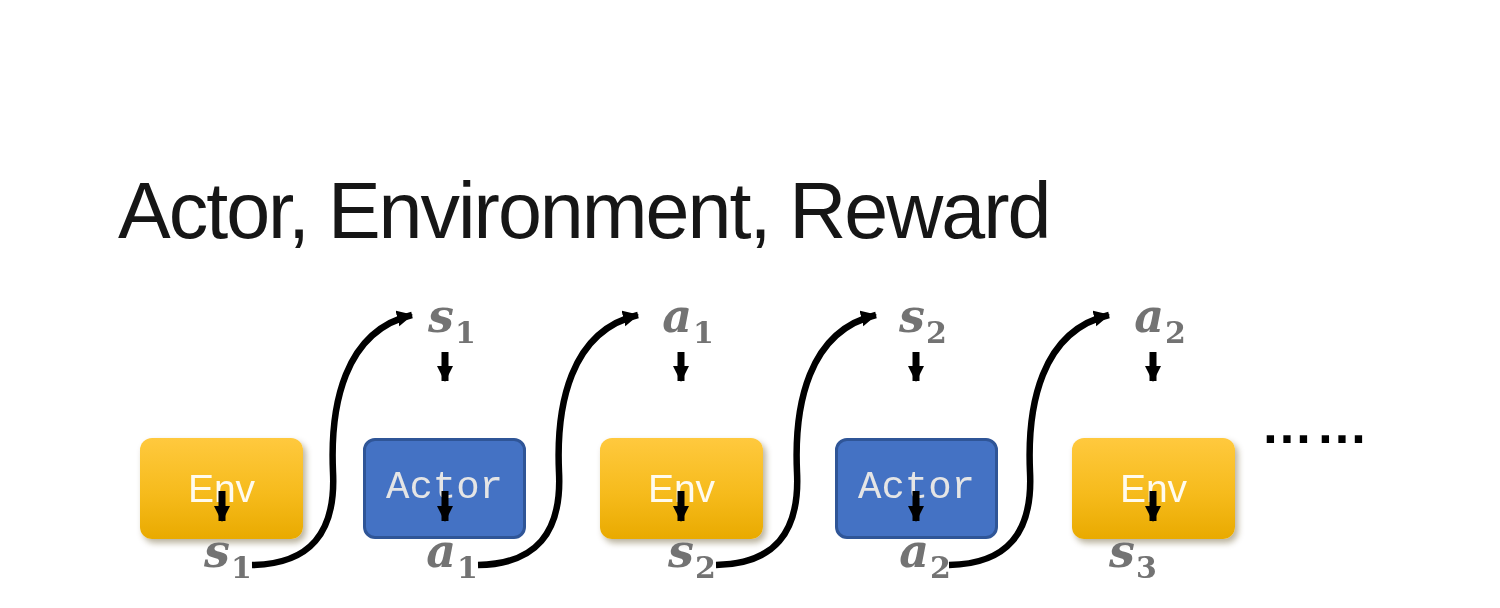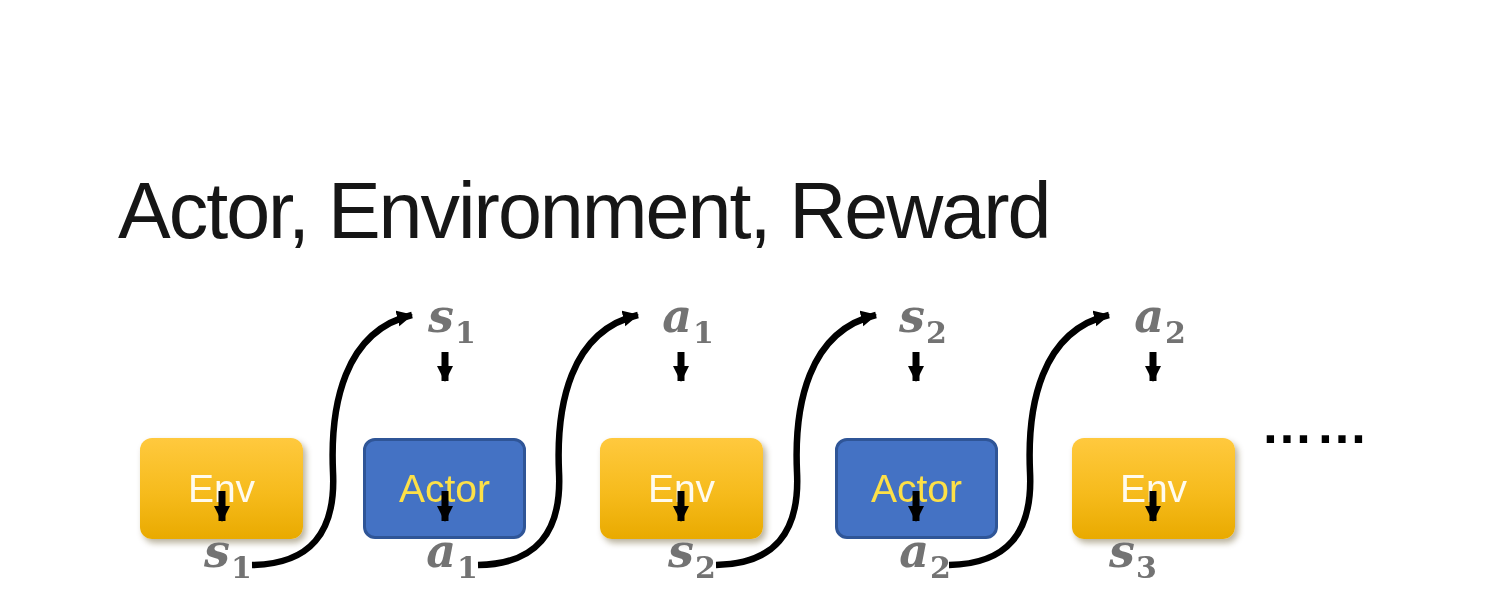--- a/index.html
+++ b/index.html
@@ -37,21 +37,22 @@
     margin-top: 36px;
   }
   .box.env {
     background: linear-gradient(180deg, #FFC93E 0%, #F6BB1C 55%, #E9AA00 100%);
     color: #FFFBEE;
     box-shadow: 3px 4px 6px rgba(80, 62, 10, 0.40);
   }
   .box.actor {
     background: #4472C4;
     border: 3px solid #2F5597;
-    color: #fde047;
+    color: #e5e5e5;
+    font-family: Liberation Mono, monospace;
   }
   .mlabel {
     position: absolute;
     transform: translateX(-50%);
     font-family: "DejaVu Serif", "Liberation Serif", serif;
     font-style: italic;
     font-size: 46px;
     line-height: 1;
     color: #737373;
     white-space: nowrap;

